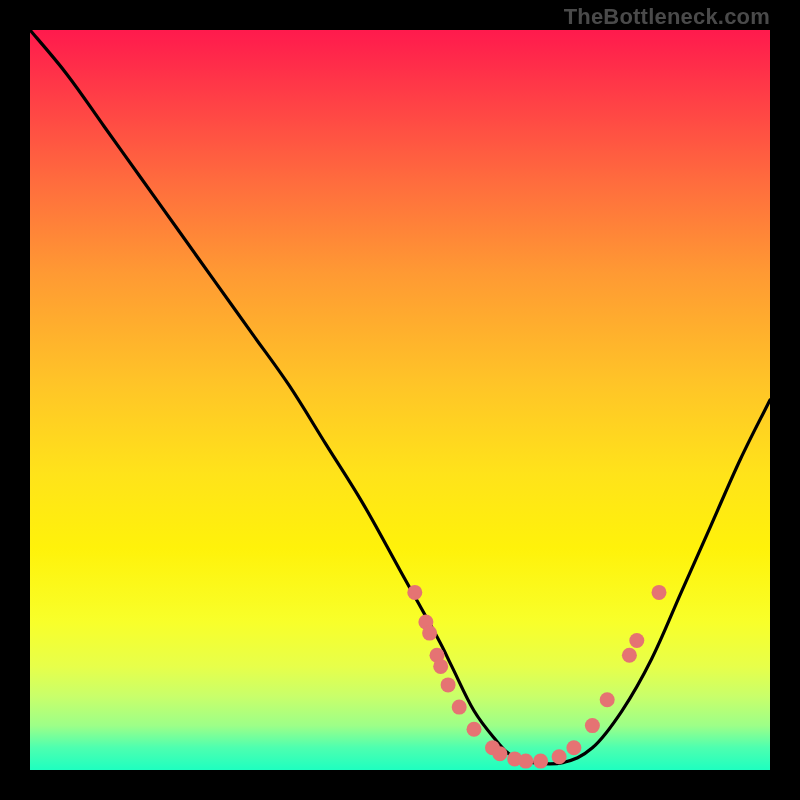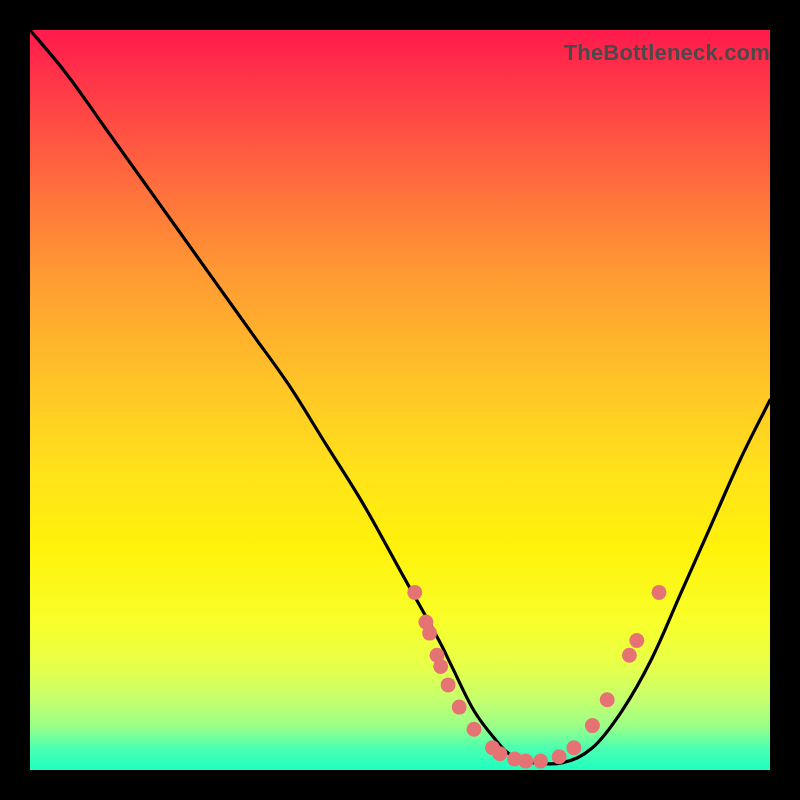--- a/index.html
+++ b/index.html
@@ -43,21 +43,20 @@
   }
   .watermark {
     position: absolute;
     top: 4px;
     right: 30px;
     color: #4a4a4a;
     font-size: 22px;
     font-weight: 600;
     letter-spacing: 0.2px;
     user-select: none;
-    margin-top: 36px;
   }
   svg.overlay {
     position: absolute;
     left: 30px;
     top: 30px;
     width: 740px;
     height: 740px;
     overflow: visible;
   }
   .curve {

